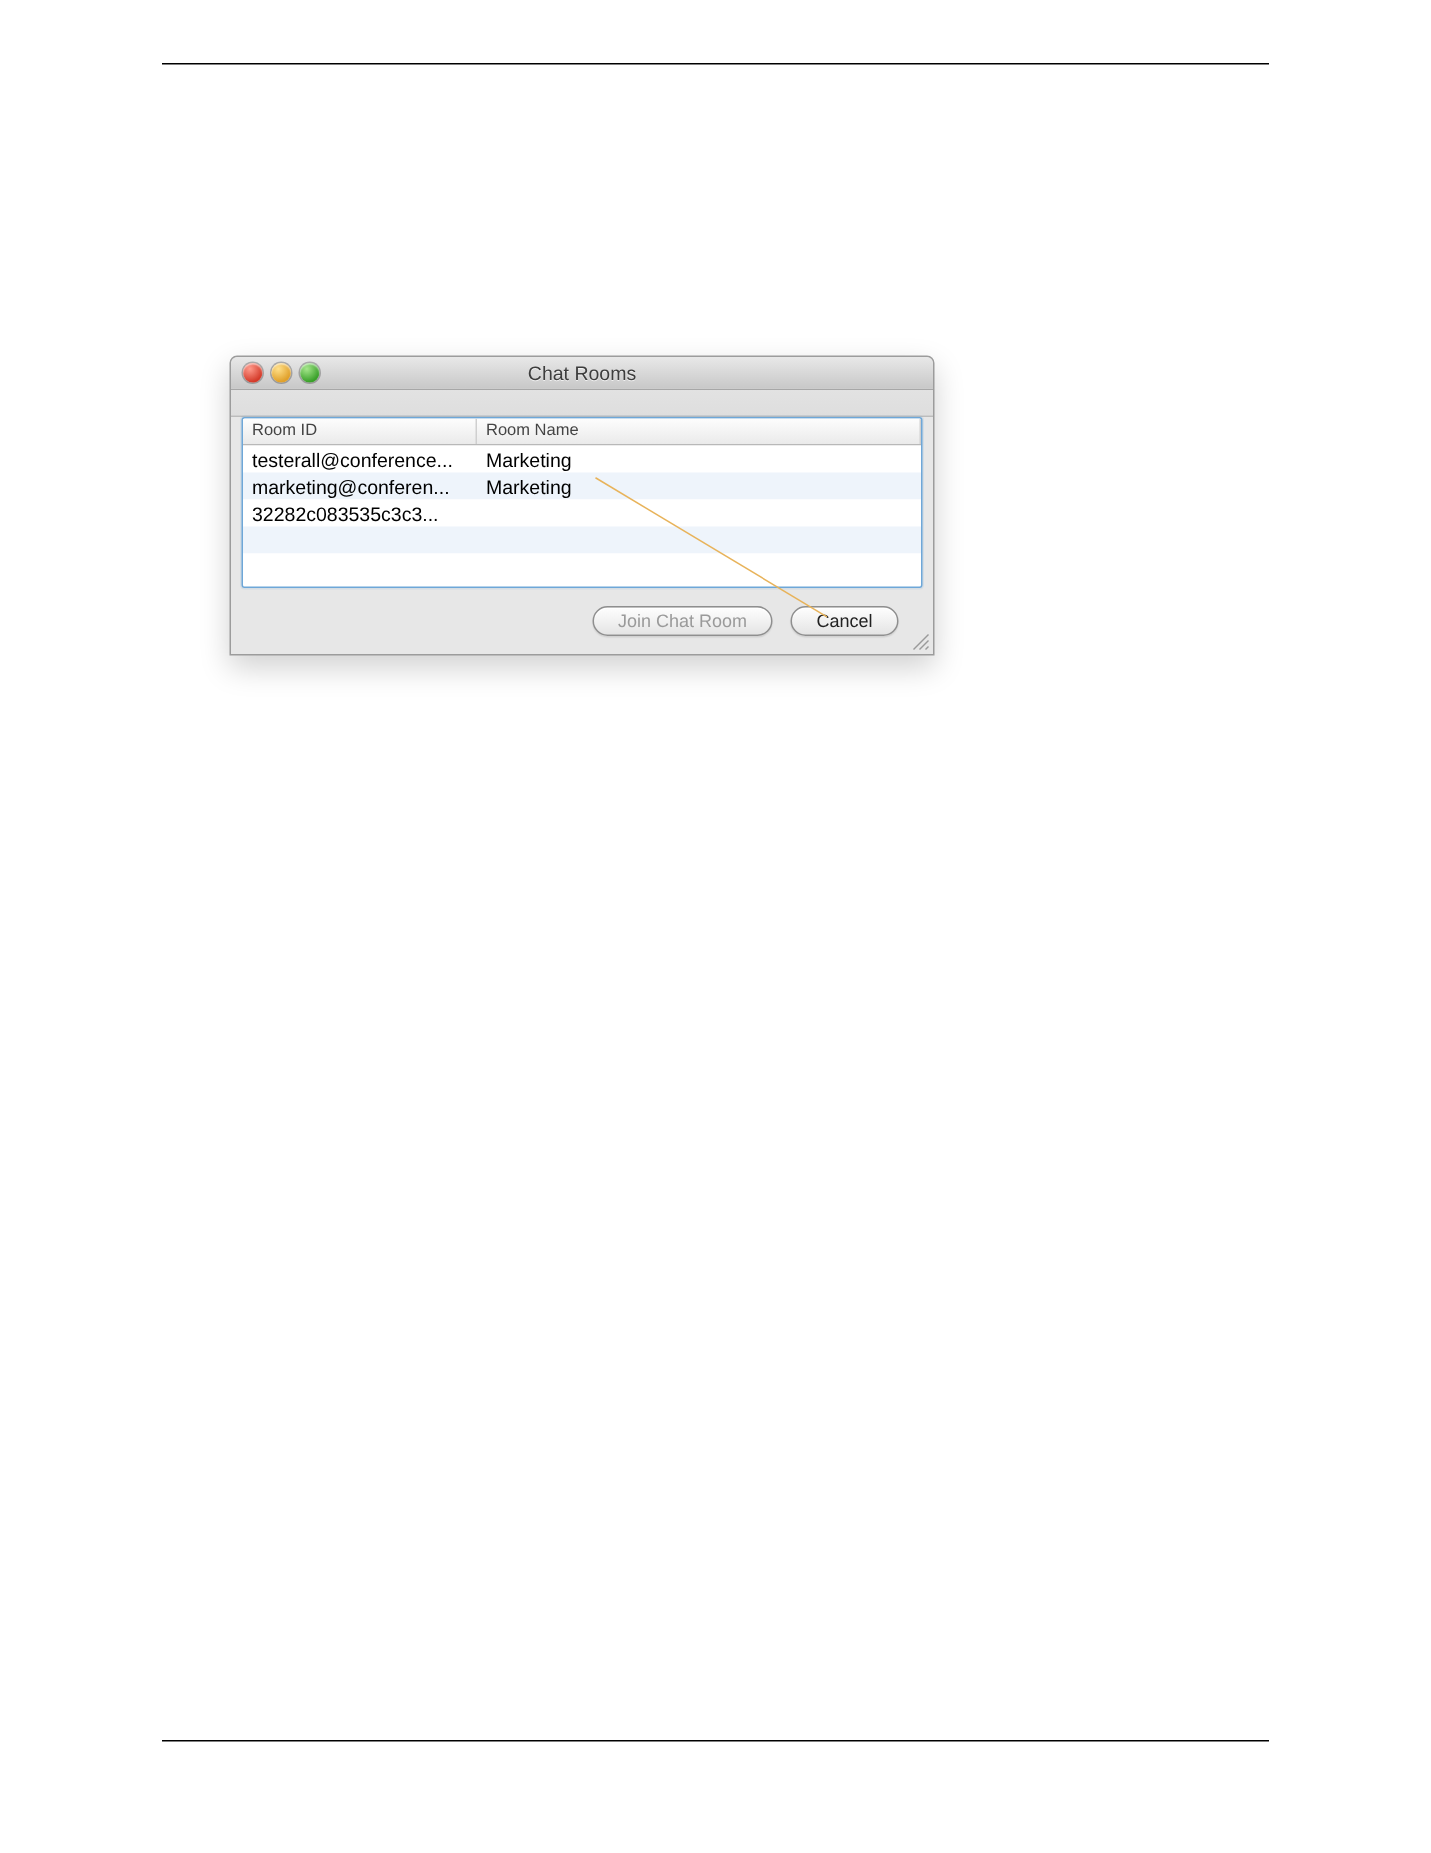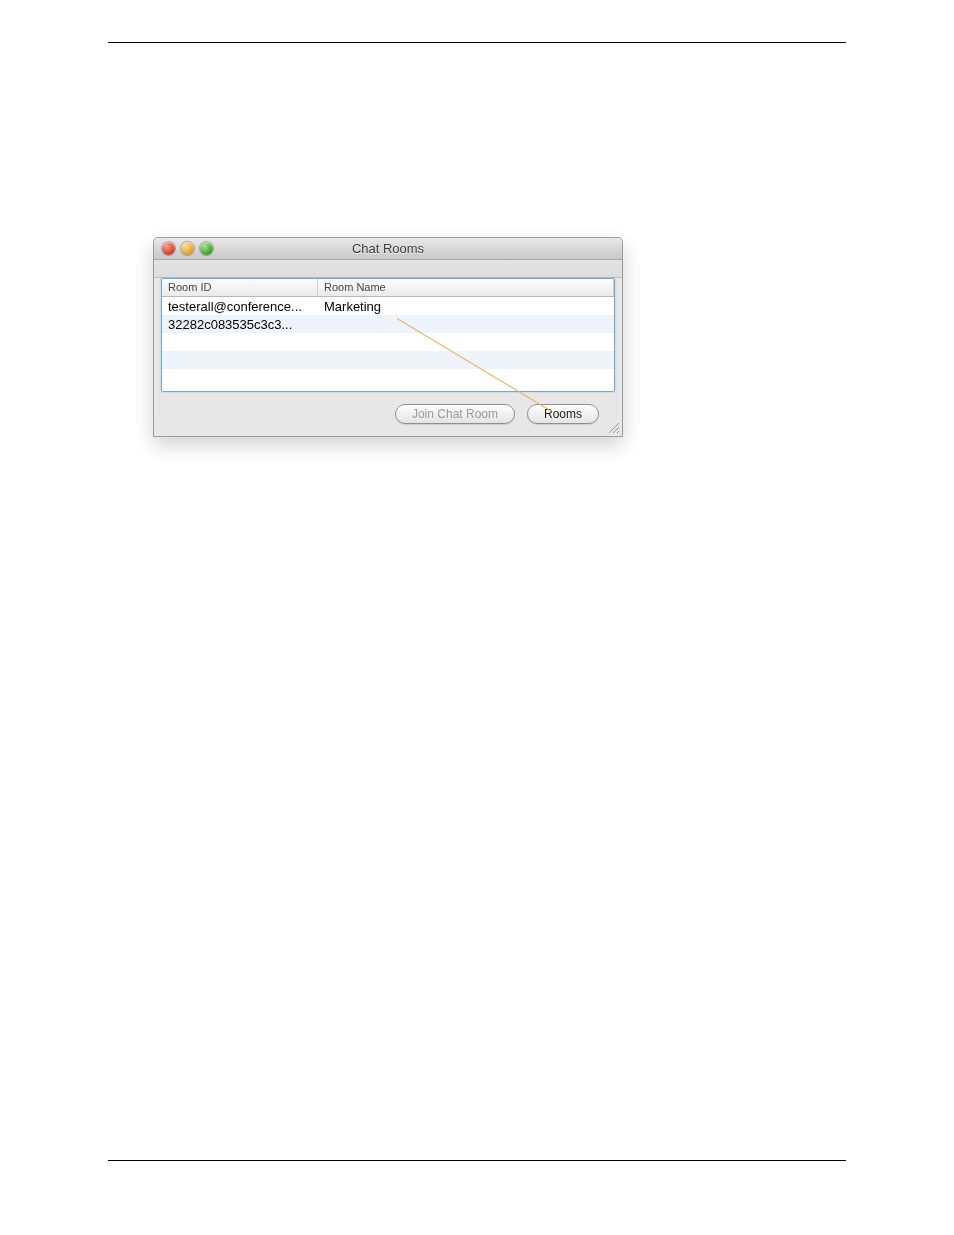--- a/index.html
+++ b/index.html
@@ -136,36 +136,40 @@
         <div class="thead">
           <div class="th col-id">Room ID</div>
           <div class="th col-name">Room Name</div>
         </div>
         <div class="tbody">
           <div class="tr">
             <div class="td col-id">testerall@conference...</div>
             <div class="td col-name">Marketing</div>
           </div>
           <div class="tr">
+            <div class="td col-id">marketing@conferen...</div>
+            <div class="td col-name">Marketing</div>
+          </div>
+          <div class="tr">
             <div class="td col-id">32282c083535c3c3...</div>
           </div>
           <div class="tr">
             <div class="td col-id"></div>
             <div class="td col-name"></div>
           </div>
           <div class="tr">
             <div class="td col-id"></div>
             <div class="td col-name"></div>
           </div>
         </div>
       </div>
 
       <div class="buttons">
         <div class="btn disabled">Join Chat Room</div>
-        <div class="btn">Rooms</div>
+        <div class="btn">Cancel</div>
       </div>
     </div>
 
     <div class="resize-grip">
       <svg width="14" height="14" viewBox="0 0 14 14">
         <line x1="3" y1="13" x2="13" y2="3" stroke="#9a9a9a" stroke-width="1"></line>
         <line x1="7" y1="13" x2="13" y2="7" stroke="#9a9a9a" stroke-width="1"></line>
         <line x1="11" y1="13" x2="13" y2="11" stroke="#9a9a9a" stroke-width="1"></line>
       </svg>
     </div>

